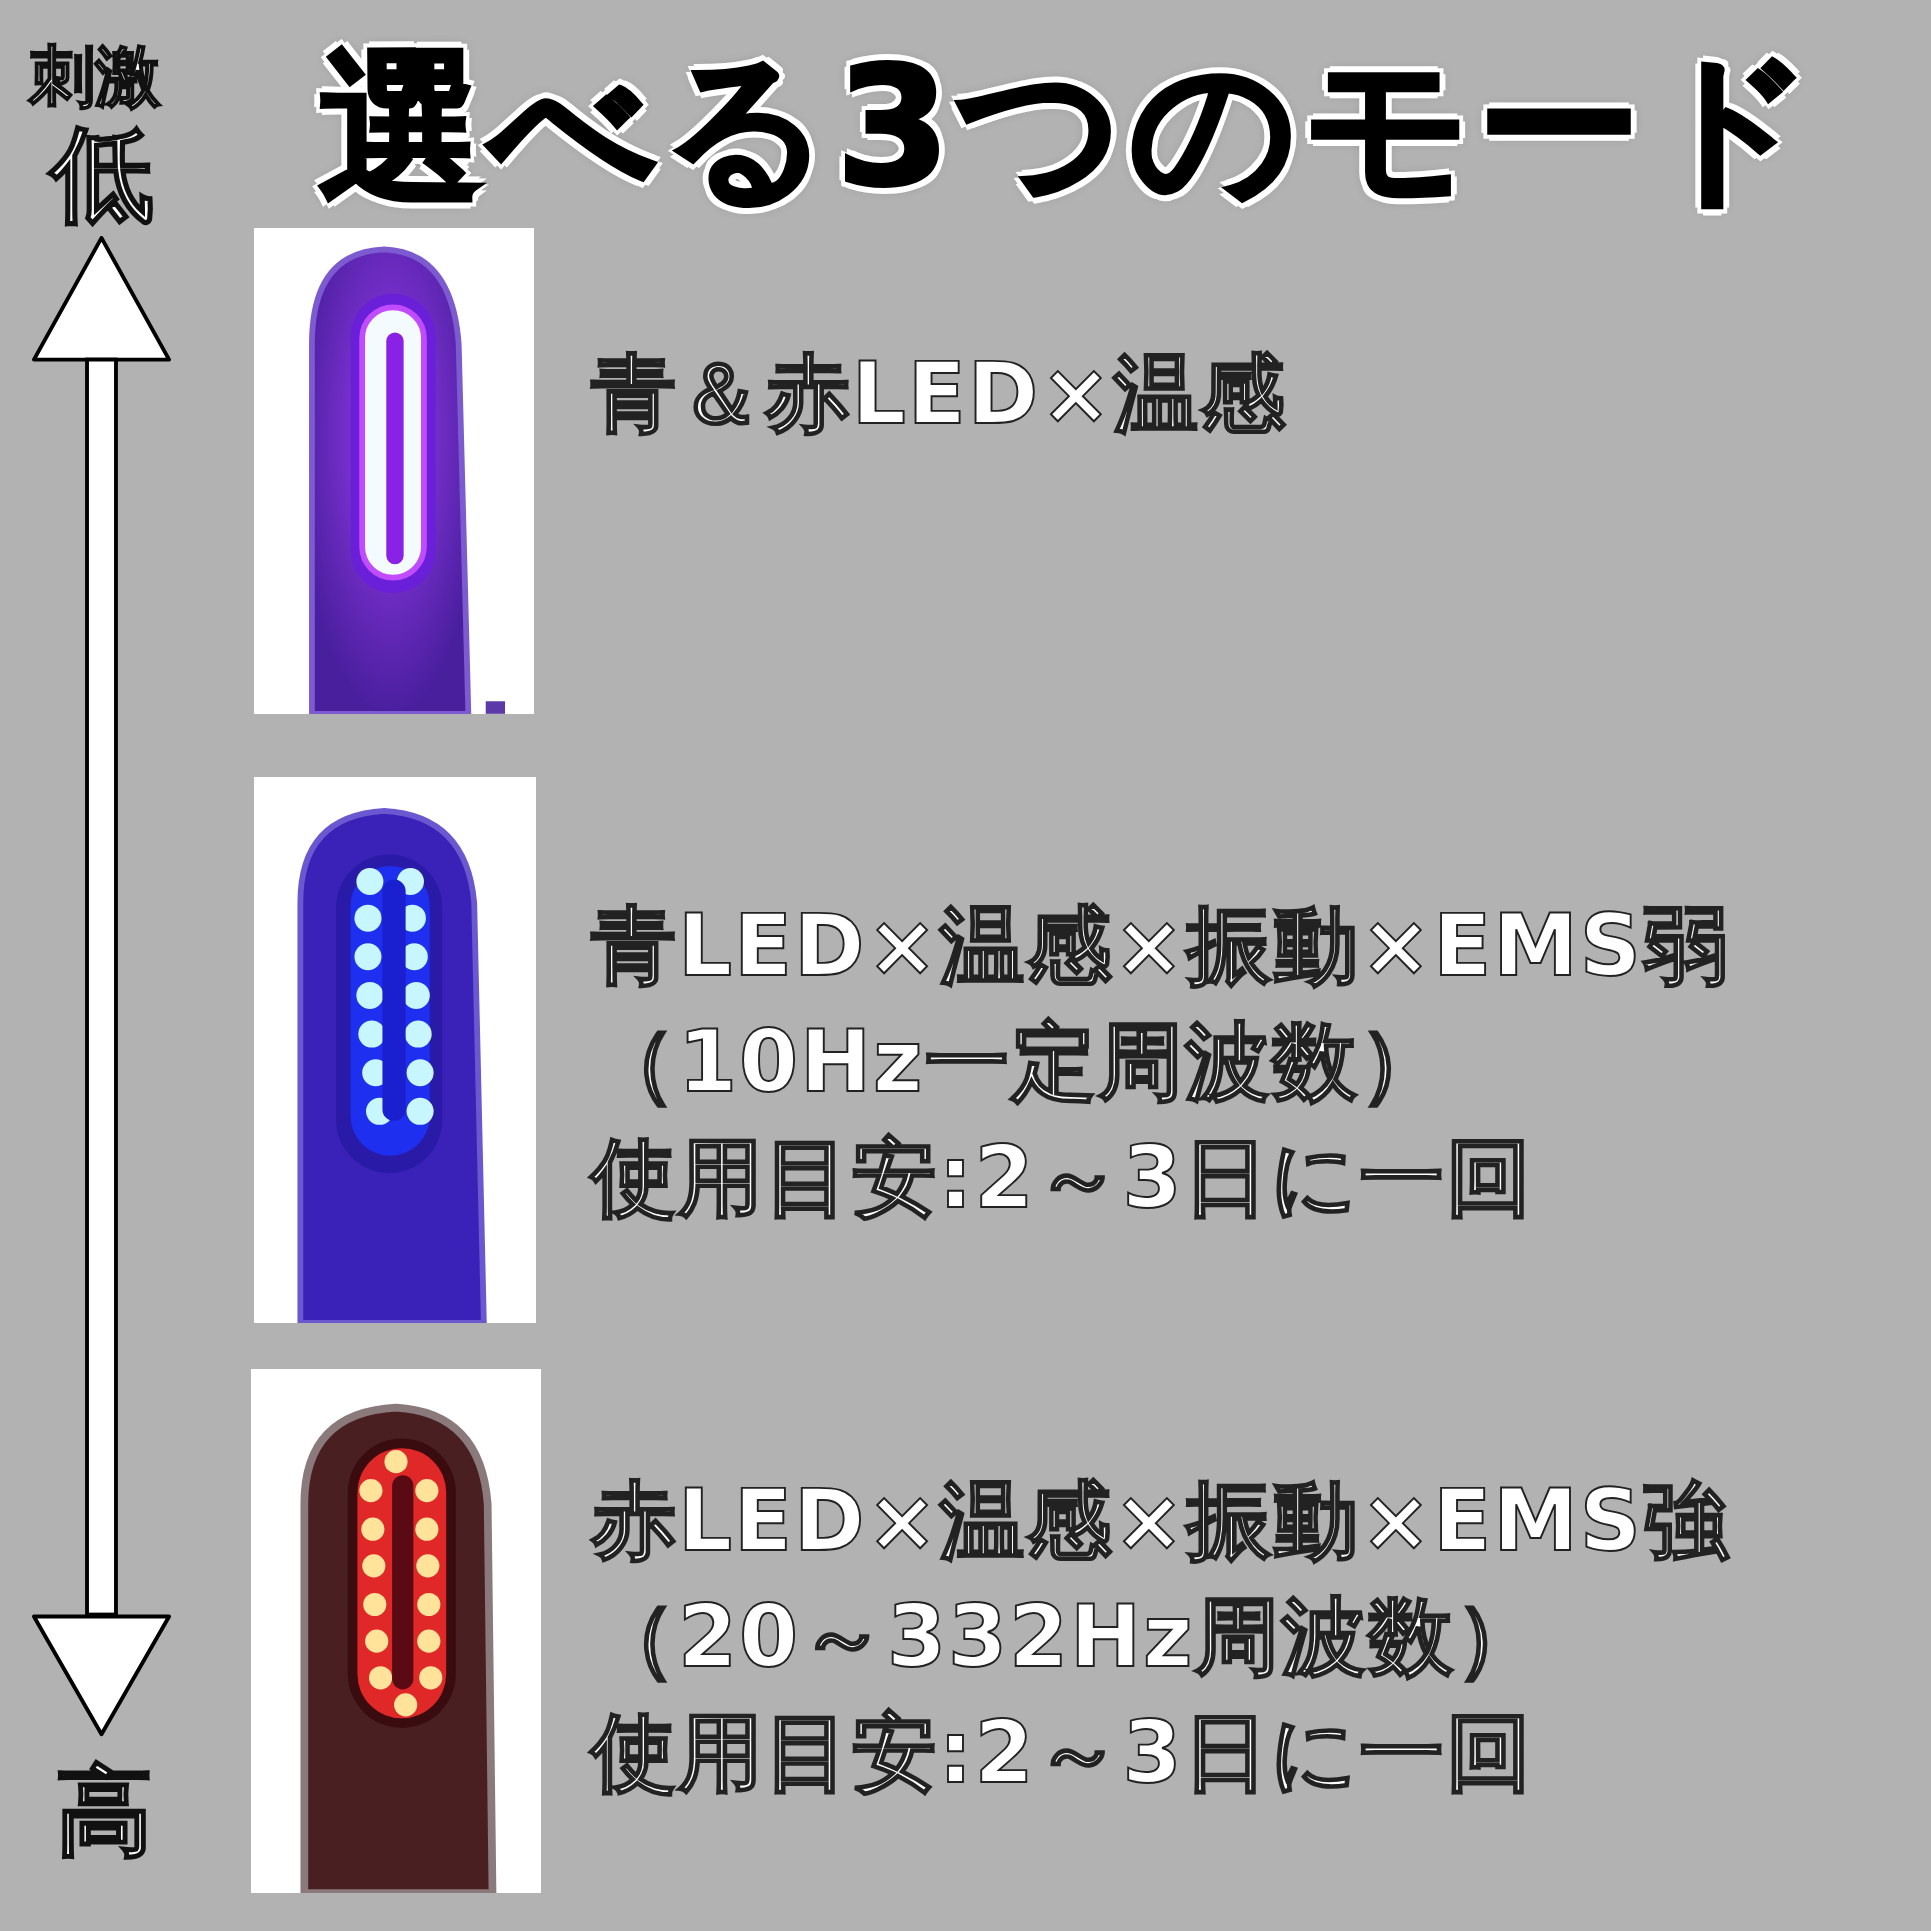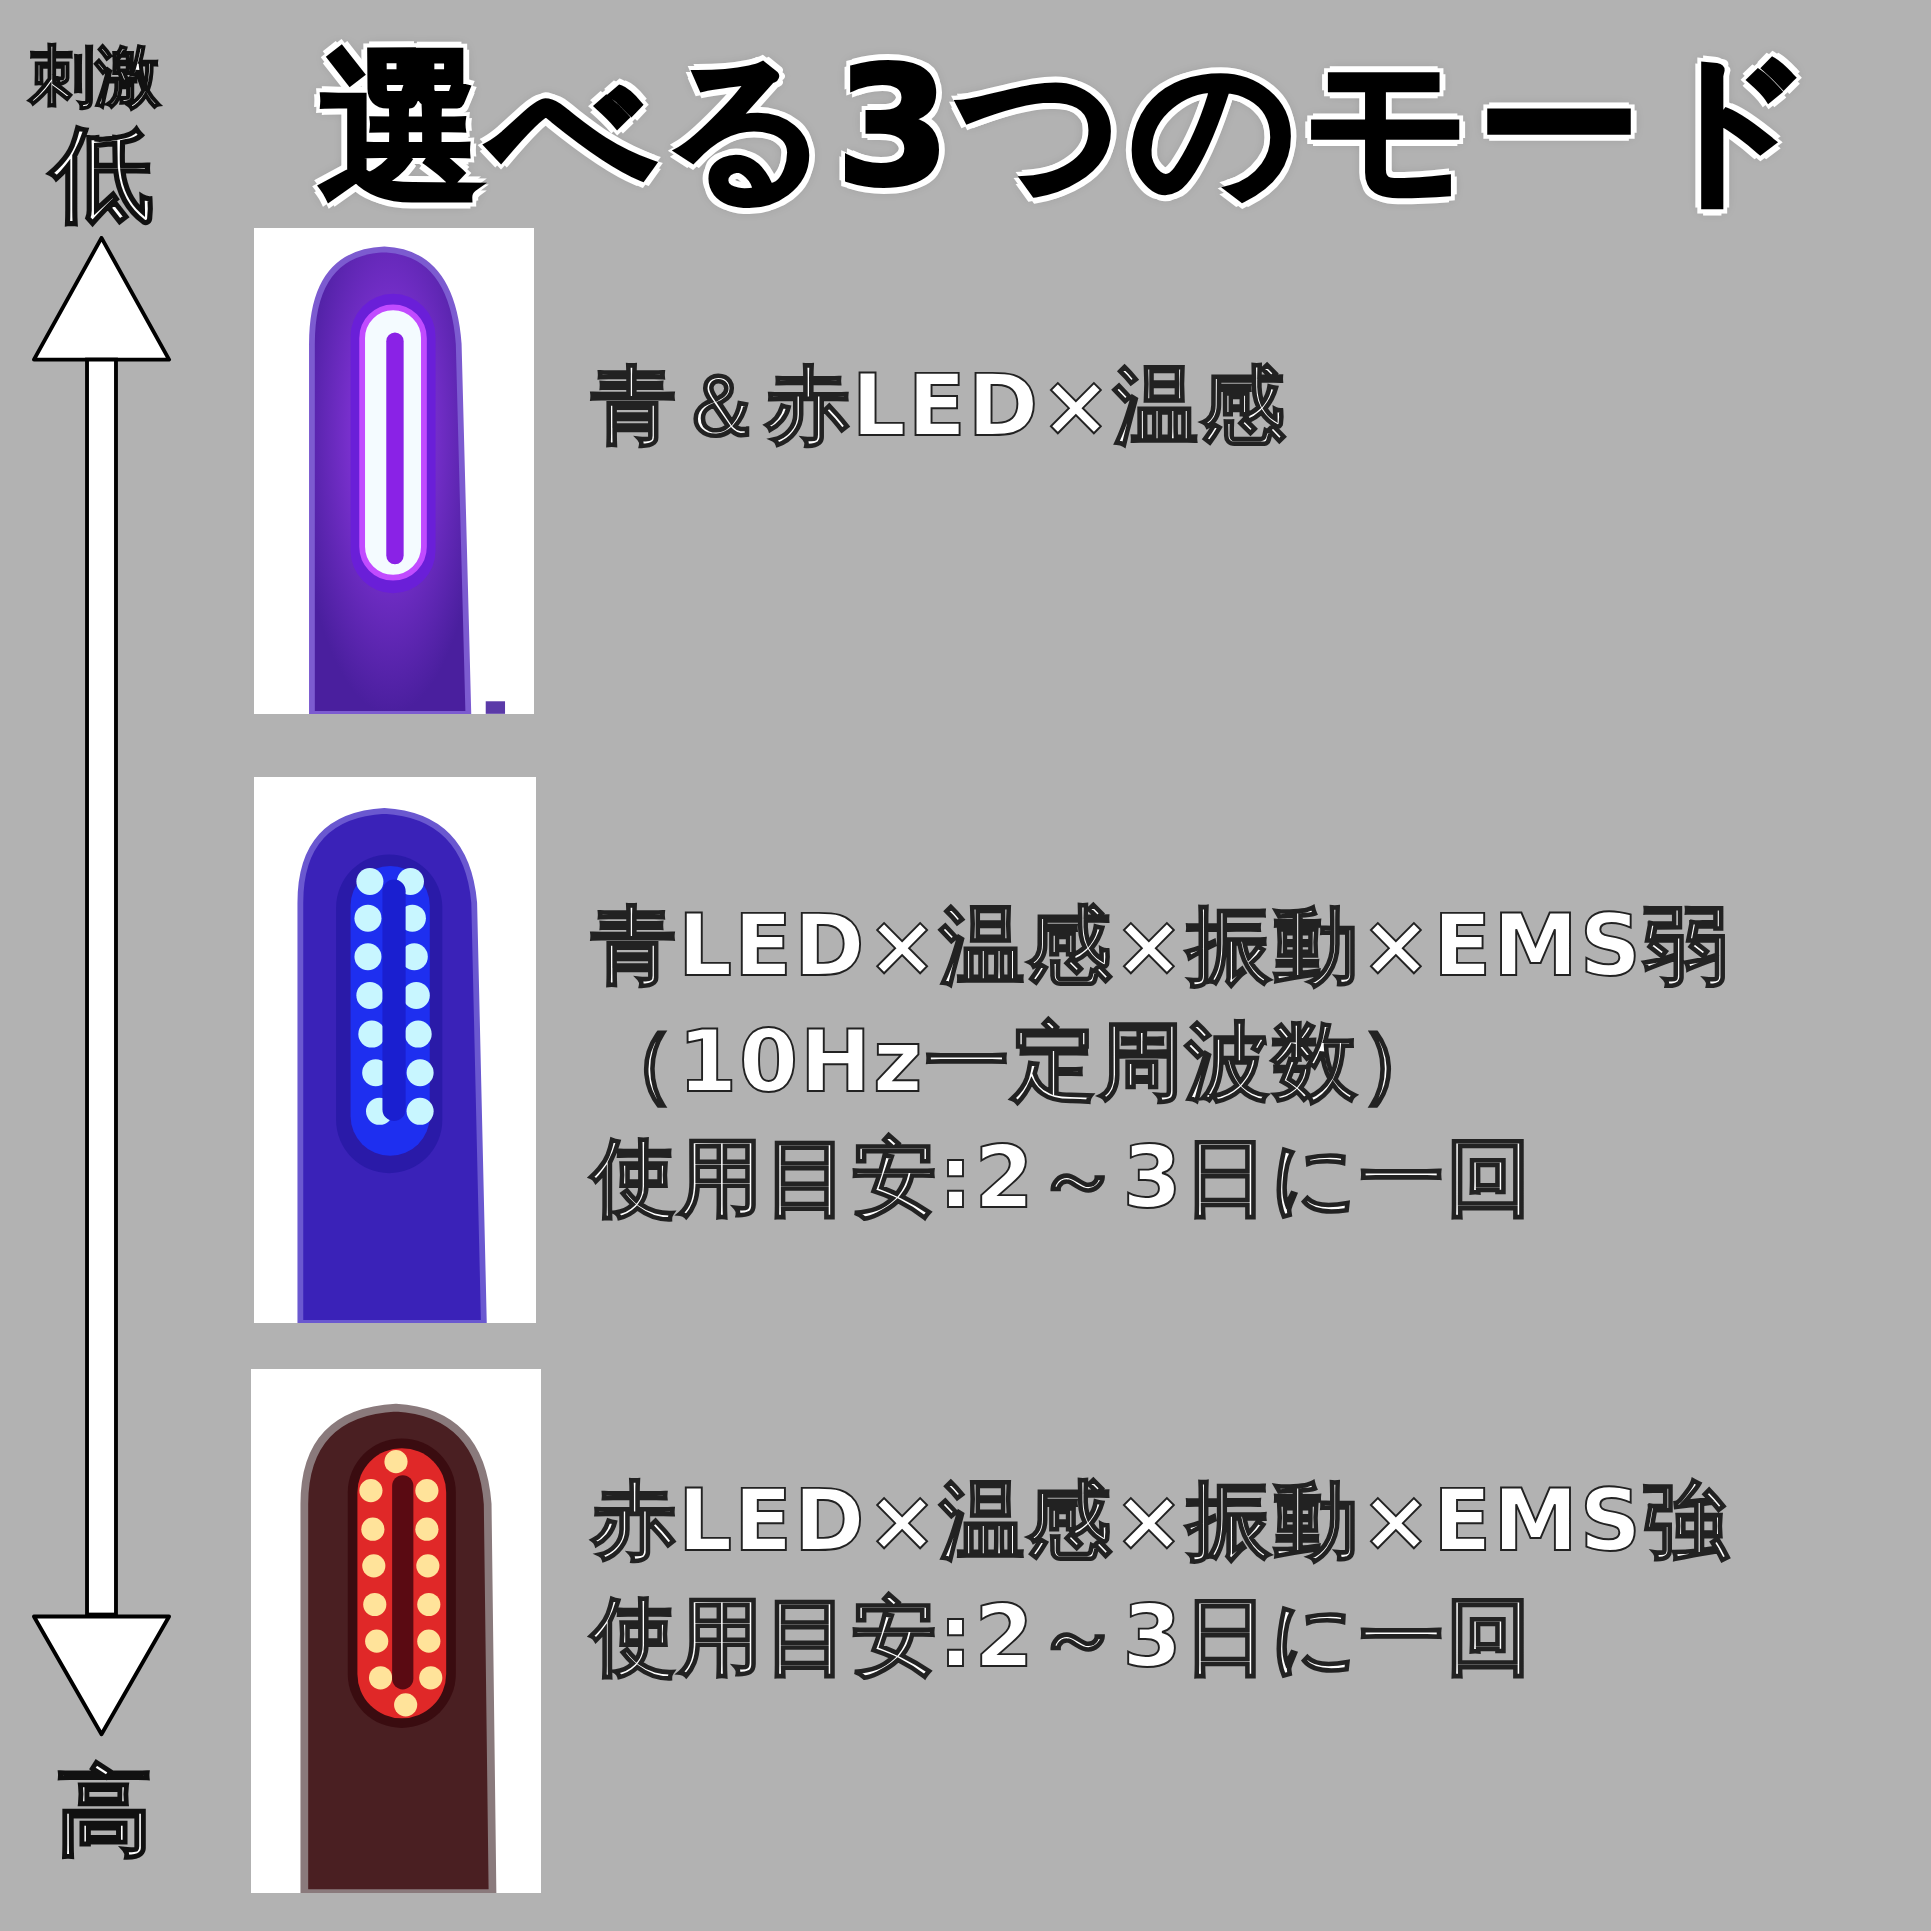--- a/index.html
+++ b/index.html
@@ -9,21 +9,21 @@
   .wlabel{position:absolute;color:#fff;font-weight:bold;-webkit-text-stroke:1.9px #111;white-space:nowrap;}
   .stim{left:29px;top:32px;font-size:66px;}
   .low{left:50px;top:106px;font-size:104px;}
   .high{left:56px;top:1748px;font-size:97px;}
   .axis{position:absolute;left:29px;top:236px;width:145px;height:1506px;}
   .photo{position:absolute;background:#fff;overflow:hidden;}
   .p1{left:254px;top:228px;width:280px;height:486px;}
   .p2{left:254px;top:777px;width:282px;height:546px;}
   .p3{left:251px;top:1369px;width:290px;height:524px;}
   .mode-text{position:absolute;left:591px;color:#fff;font-weight:bold;font-size:85px;line-height:116px;-webkit-text-stroke:1.9px #222;white-space:nowrap;letter-spacing:1.9px;}
-  .m1{top:348px;text-align:right;}
+  .m1{top:336px;text-align:right;}
   .m2{top:888px;}
   .m3{top:1463px;}
 </style>
 </head>
 <body>
 
 <div class="title">選べる3つのモード</div>
 
 <div class="wlabel stim">刺激</div>
 <div class="wlabel low">低</div>
@@ -110,15 +110,16 @@
 </div>
 
 <div class="mode-text m2">
   <div>青LED×温感×振動×EMS弱</div>
   <div>（10Hz一定周波数）</div>
   <div>使用目安:2～3日に一回</div>
 </div>
 
 <div class="mode-text m3">
   <div>赤LED×温感×振動×EMS強</div>
+  <div>（20～332Hz周波数）</div>
   <div>使用目安:2～3日に一回</div>
 </div>
 
 
 </body></html>

